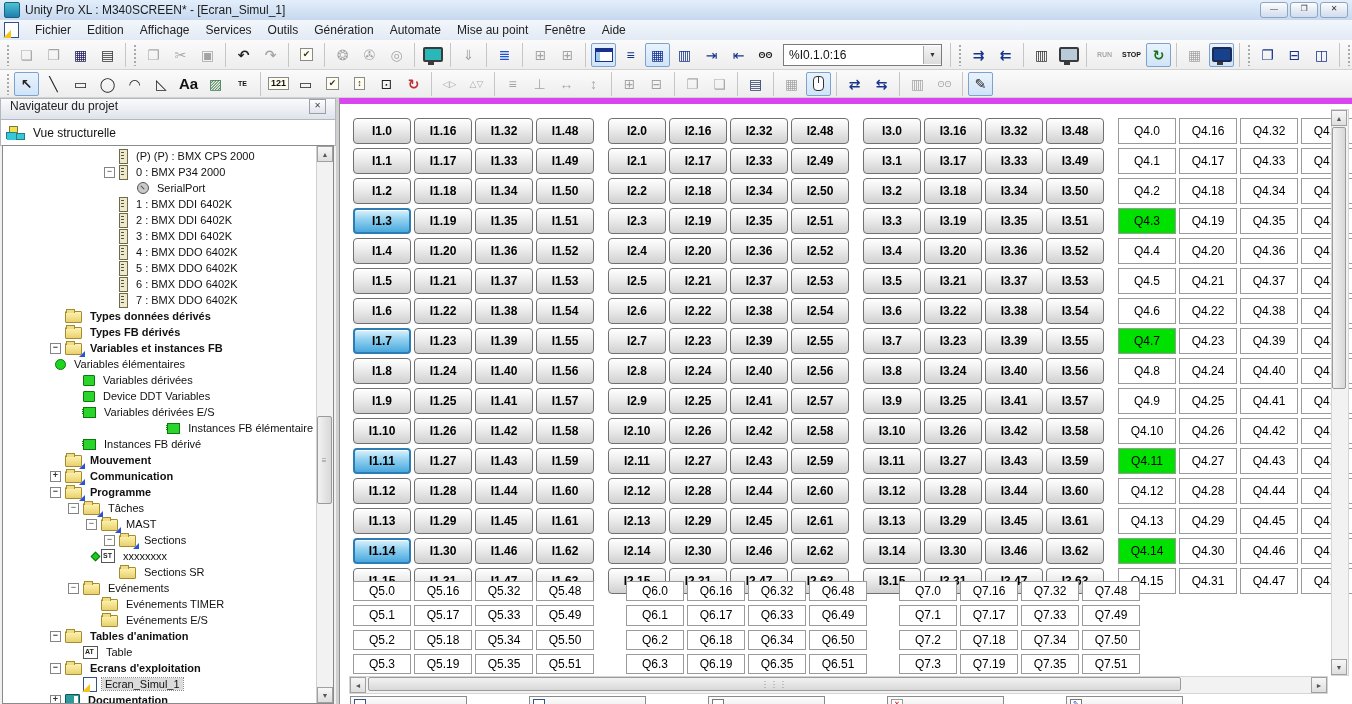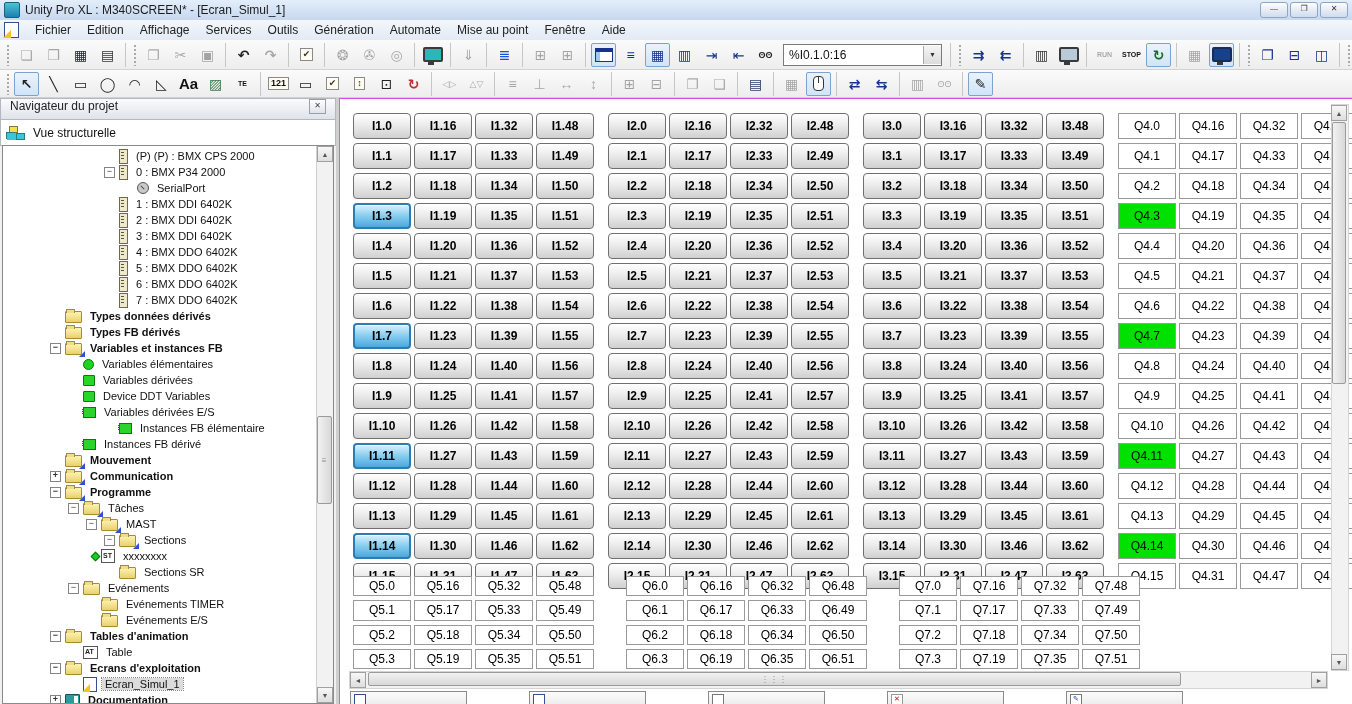--- a/index.html
+++ b/index.html
@@ -84,21 +84,21 @@
   .ic-book::before{content:"";position:absolute;right:1px;top:1px;width:4px;height:8px;background:#fff;}
   .tree-vscroll{position:absolute;right:0;top:0;width:16px;bottom:0;background:#f2f2f2;border-left:1px solid #d0d0d0;}
 
   
   .sb-btn{width:16px;height:16px;background:linear-gradient(#f7f7f7,#dedede);border:1px solid #a0a0a0;color:#555;font-size:7px;display:flex;align-items:center;justify-content:center;box-sizing:border-box;}
   .sb-thumb{position:absolute;background:linear-gradient(90deg,#f2f2f2,#d8d8d8);border:1px solid #9a9a9a;border-radius:2px;box-sizing:border-box;}
   .sb-thumb.h{background:linear-gradient(#f2f2f2,#d8d8d8);}
   .grip-dots{position:absolute;left:50%;top:50%;transform:translate(-50%,-50%);color:#8a8a8a;font-size:8px;letter-spacing:1px;}
 
   
-  .main-client{position:absolute;left:339px;top:98px;right:0;bottom:0;background:#fff;border-left:1px solid #909090;border-top:1px solid #d946ef;overflow:hidden;}
+  .main-client{position:absolute;left:339px;top:98px;right:0;bottom:0;background:#fff;border-left:1px solid #909090;border-top:6px solid #d946ef;overflow:hidden;}
   .grid-top{position:absolute;left:13px;top:14px;display:flex;gap:14px;}
   .grid-bottom{position:absolute;left:13px;top:477px;display:flex;gap:32px;height:93px;overflow:hidden;}
   .io-group{display:flex;gap:3px;}
   .io-col{display:flex;flex-direction:column;gap:4px;}
   .io-btn{width:56px;height:24px;display:flex;align-items:center;justify-content:center;font-size:12px;font-weight:bold;color:#000;border:1px solid #707070;border-radius:4px;background:linear-gradient(#ffffff,#ececec 45%,#d0d0d0);box-shadow:inset 0 1px 0 #fff;}
   .io-btn.active{background:linear-gradient(#d9f1fd,#8ed0f0 45%,#4aa8dd);border:2px solid #2d7cb4;width:54px;height:22px;}
   .io-cell{width:56px;height:24px;display:flex;align-items:center;justify-content:center;font-size:12px;color:#000;border:1px solid #9a9a9a;background:#fff;}
   .io-cell.active{background:#00e100;}
   .main-vscroll{position:absolute;right:3px;top:5px;width:16px;height:565px;background:#f2f2f2;border:1px solid #d5d5d5;}
   .main-hscroll{position:absolute;left:9px;top:572px;right:24px;height:16px;background:#f2f2f2;border:1px solid #d5d5d5;display:flex;}
@@ -449,37 +449,37 @@
           </div>
           <div class="tree-row bold" style="padding-left: 62px;">
             <span class="ic ic-folder"></span>
             <span class="lbl">Types FB dérivés</span>
           </div>
           <div class="tree-row bold" style="padding-left: 47px;">
             <span class="exp">−</span>
             <span class="ic ic-folder-arrow"></span>
             <span class="lbl">Variables et instances FB</span>
           </div>
-          <div class="tree-row" style="padding-left: 80px;">
+          <div class="tree-row" style="padding-left: 52px;">
             <span class="ic ic-green-dot"></span>
             <span class="lbl">Variables élémentaires</span>
           </div>
           <div class="tree-row" style="padding-left: 80px;">
             <span class="ic ic-green-cube"></span>
             <span class="lbl">Variables dérivées</span>
           </div>
           <div class="tree-row" style="padding-left: 80px;">
             <span class="ic ic-green-cube"></span>
             <span class="lbl">Device DDT Variables</span>
           </div>
           <div class="tree-row" style="padding-left: 80px;">
             <span class="ic ic-green-chip"></span>
             <span class="lbl">Variables dérivées E/S</span>
           </div>
-          <div class="tree-row" style="padding-left: 116px;">
+          <div class="tree-row" style="padding-left: 64px; justify-content: flex-end;">
             <span class="ic ic-green-chip"></span>
             <span class="lbl">Instances FB élémentaire</span>
           </div>
           <div class="tree-row" style="padding-left: 80px;">
             <span class="ic ic-green-chip"></span>
             <span class="lbl">Instances FB dérivé</span>
           </div>
           <div class="tree-row bold" style="padding-left: 62px;">
             <span class="ic ic-folder-arrow"></span>
             <span class="lbl">Mouvement</span>

